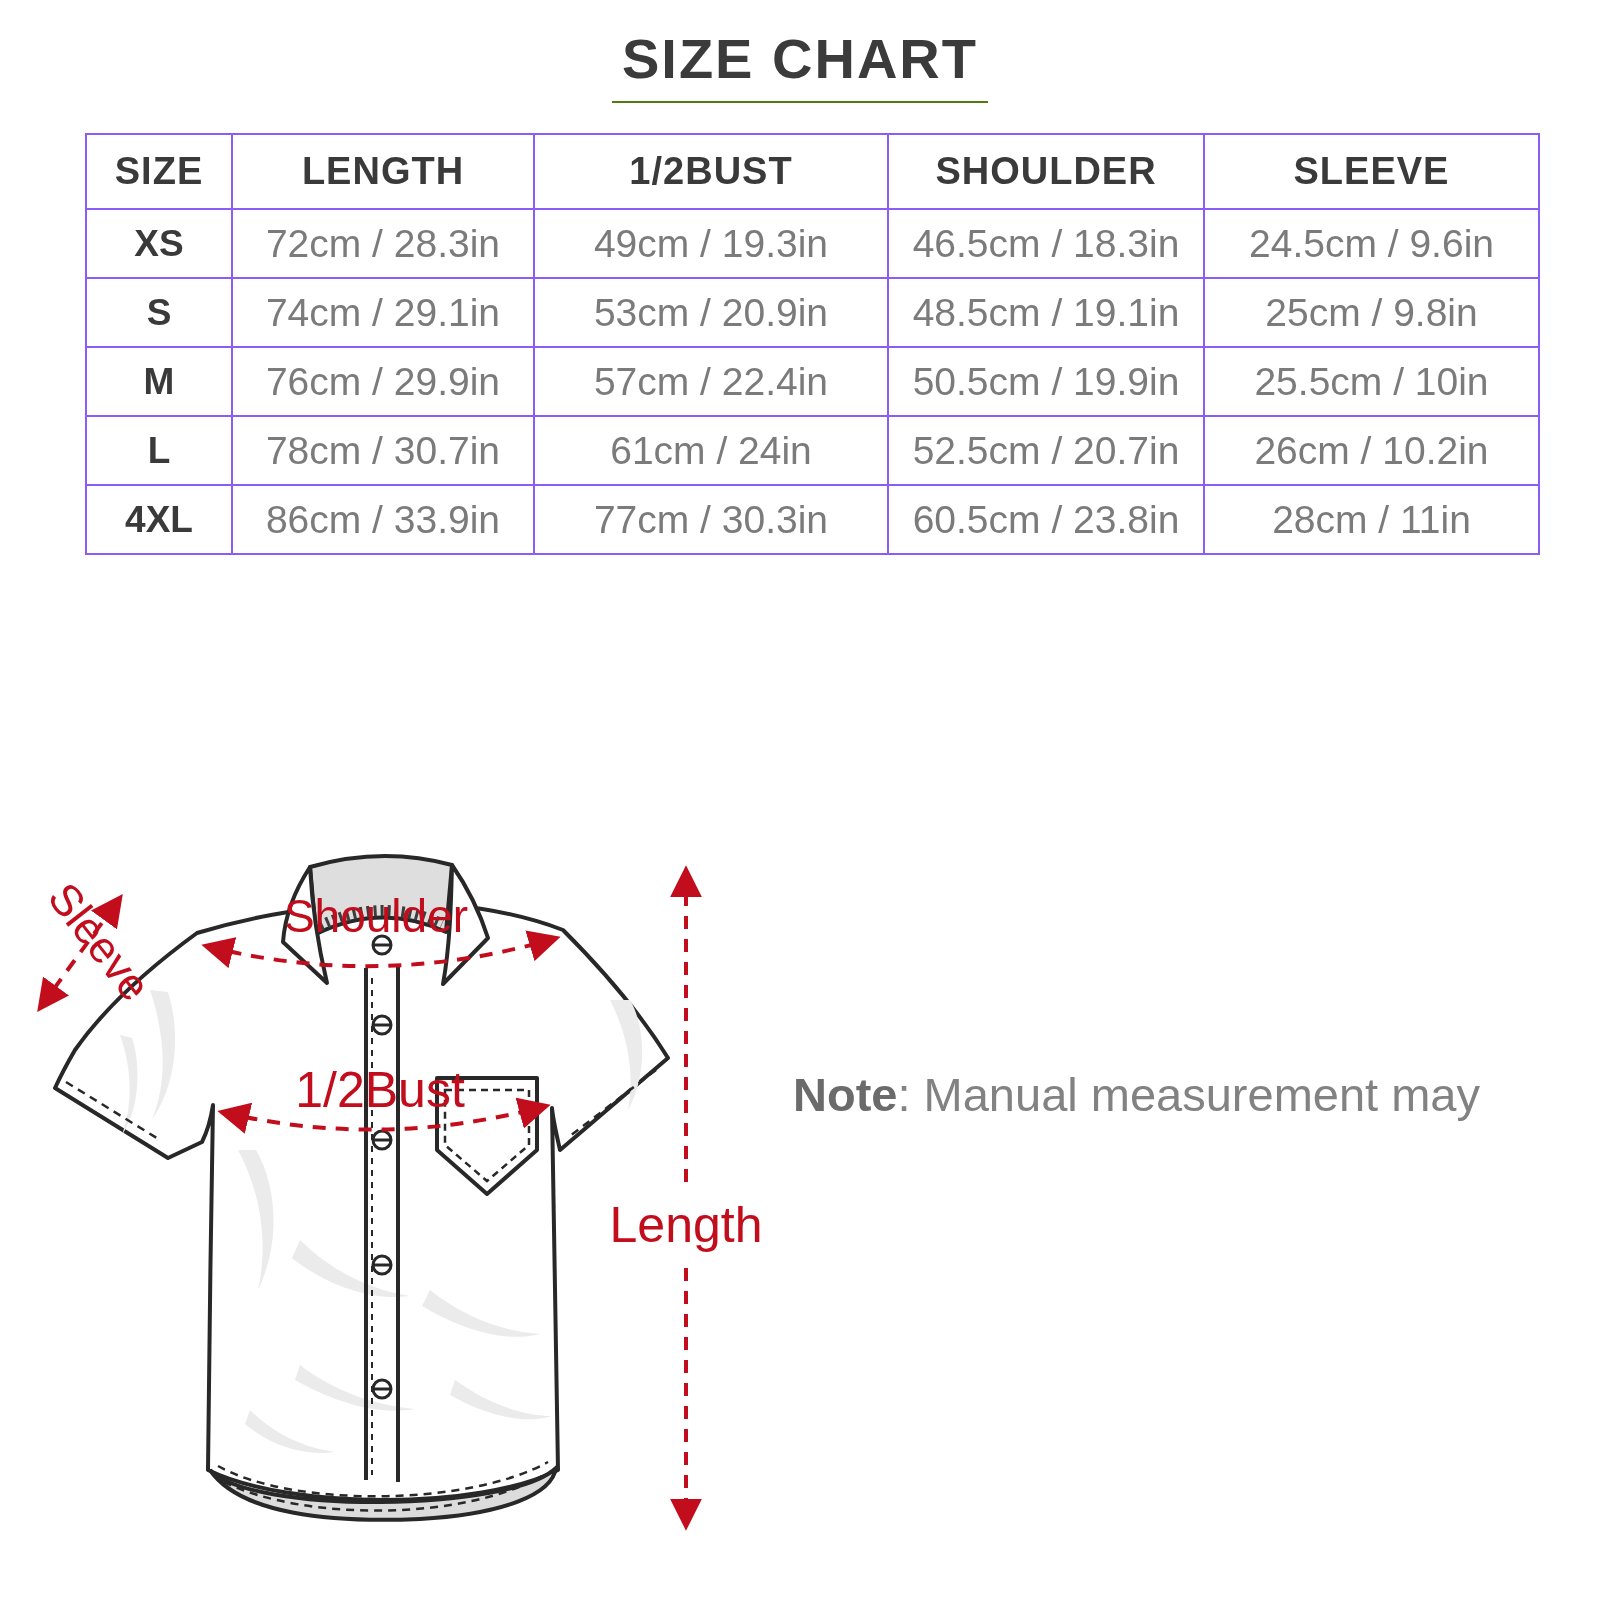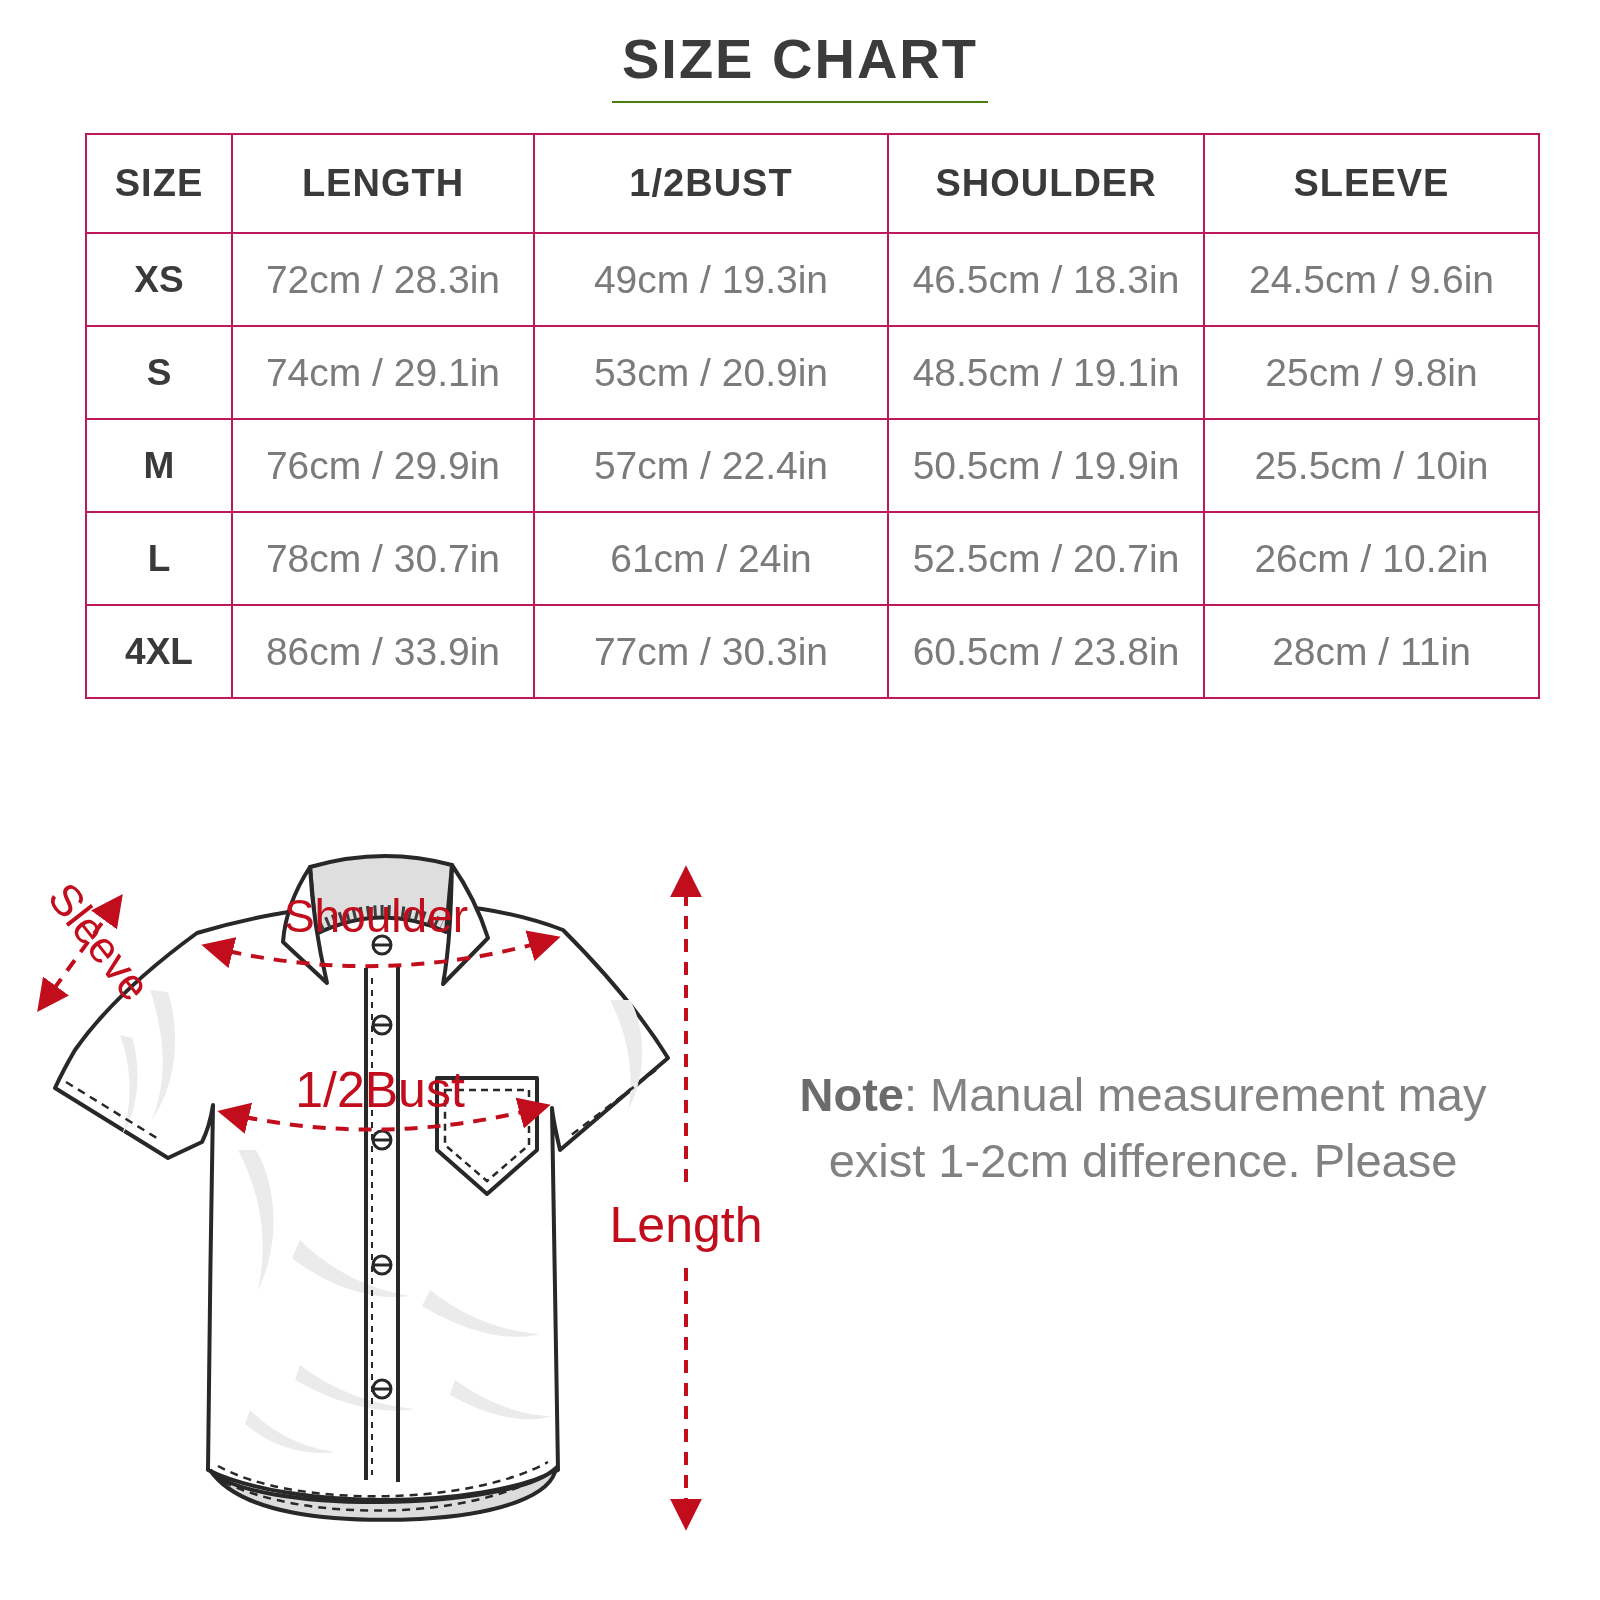--- a/index.html
+++ b/index.html
@@ -12,32 +12,32 @@
   .title{
     display:inline-block;font-size:56px;font-weight:bold;color:#3b3b3b;
     letter-spacing:2px;padding:0 10px 10px 10px;border-bottom:2px solid #4d7c0f;
   }
   
   table.size-table{
     position:absolute;left:85px;top:133px;width:1453px;
     border-collapse:collapse;table-layout:fixed;
   }
   .size-table td,.size-table th{
-    border:2px solid #be185d;text-align:center;vertical-align:middle;
-    padding:12px;overflow:hidden;white-space:nowrap;
+    border:2px solid #8b5cf6;text-align:center;vertical-align:middle;
+    padding:0;overflow:hidden;white-space:nowrap;
   }
   .size-table thead th{height:73px;font-size:38px;font-weight:bold;color:#3a3a3a;letter-spacing:1px;}
   .size-table tbody td{height:67px;font-size:39px;color:#7b7b7b;border-radius:22px;}
   .size-table tbody td.size-cell{font-size:37px;font-weight:bold;color:#3a3a3a;}
   
   .shirt-svg{position:absolute;left:0px;top:820px;width:760px;height:770px;}
   
   .note{
     position:absolute;left:793px;top:1062px;width:700px;
-    font-size:47px;line-height:66px;color:#828282;text-align:center;
+    font-size:47px;line-height:66px;color:#828282;
   }
   .note .bold{font-weight:bold;color:#6b6b6b;}
 </style>
 </head>
 <body>
 
 <div class="title-wrap">
   <span class="title">SIZE CHART</span>
 </div>
 
@@ -175,14 +175,13 @@
   <g fill="#c20d1d" stroke="none" font-family="Liberation Sans, DejaVu Sans, sans-serif">
     <text transform="translate(46,78) rotate(52)" font-size="44">Sleeve</text>
     <text x="376" y="112" text-anchor="middle" font-size="46">Shoulder</text>
     <text x="380" y="287" text-anchor="middle" font-size="50">1/2Bust</text>
     <text x="686" y="422" text-anchor="middle" font-size="50">Length</text>
   </g>
 </svg>
 
 <div class="note">
   <div><span class="bold">Note</span><span>: Manual measurement may</span></div>
-  <div>exist 1-2cm difference. Please</div>
 </div>
 
 </body></html>

